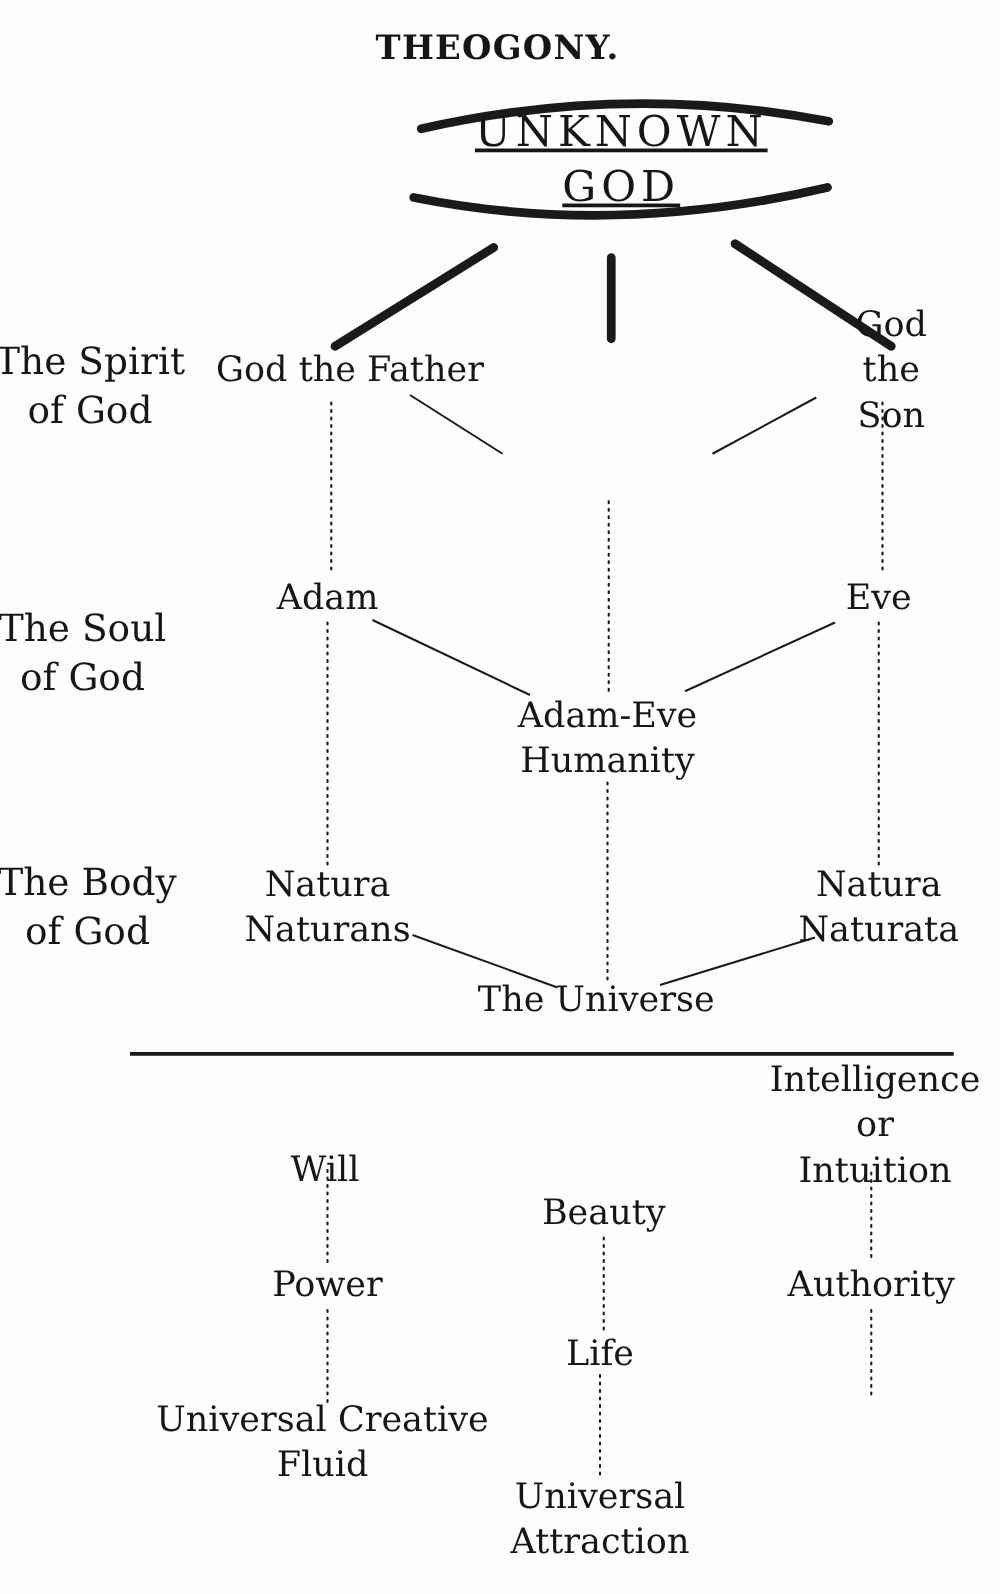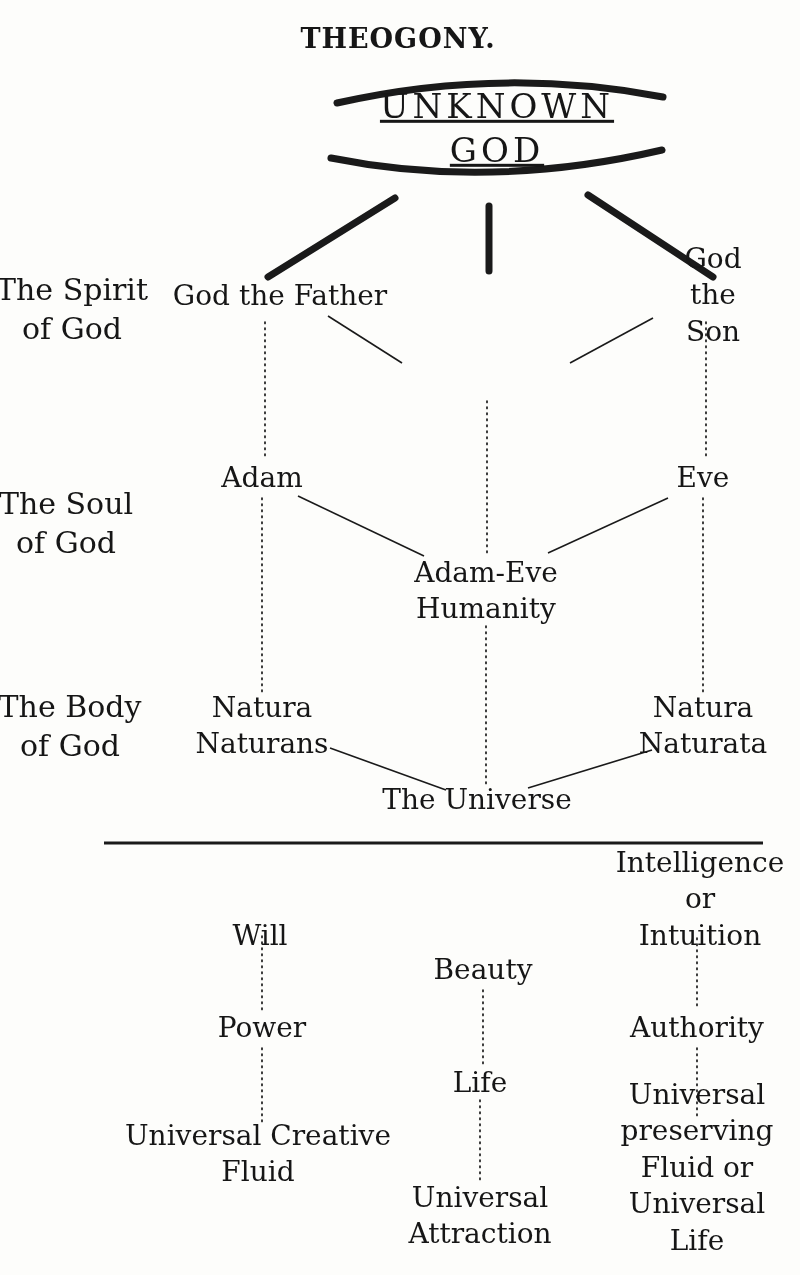--- a/index.html
+++ b/index.html
@@ -114,19 +114,16 @@
 
   <div class="node" style="left:260px; top:936px;text-align:right;">Will</div>
   <div class="node" style="left:700px; top:900px;">Intelligence or
 Intuition</div>
   <div class="node" style="left:483px; top:970px;">Beauty</div>
   <div class="node" style="left:262px; top:1028px;">Power</div>
   <div class="node" style="left:697px; top:1028px;">Authority</div>
   <div class="node" style="left:480px; top:1083px;">Life</div>
   <div class="node" style="left:258px; top:1154px;">Universal Creative
 Fluid</div>
-  <div class="node" style="left:697px; top:1168px;">Universal preserving
-Fluid or
-Universal Life</div>
   <div class="node" style="left:480px; top:1216px;">Universal
 Attraction</div>
 
 </div>
 
 </body></html>

